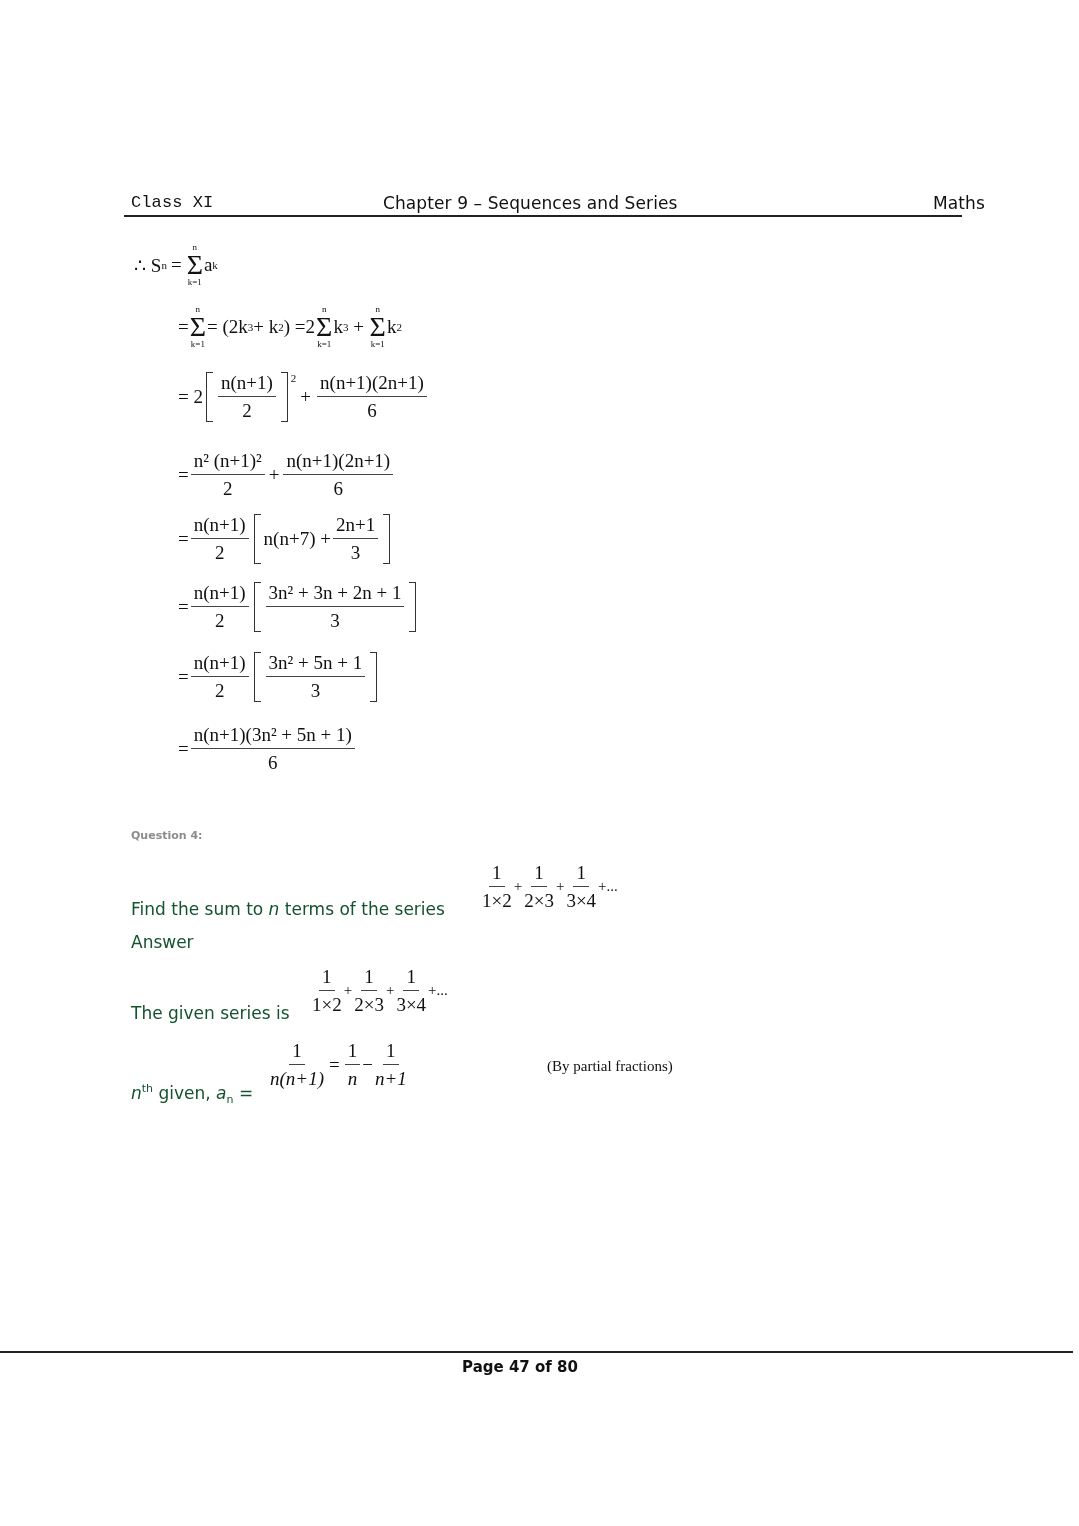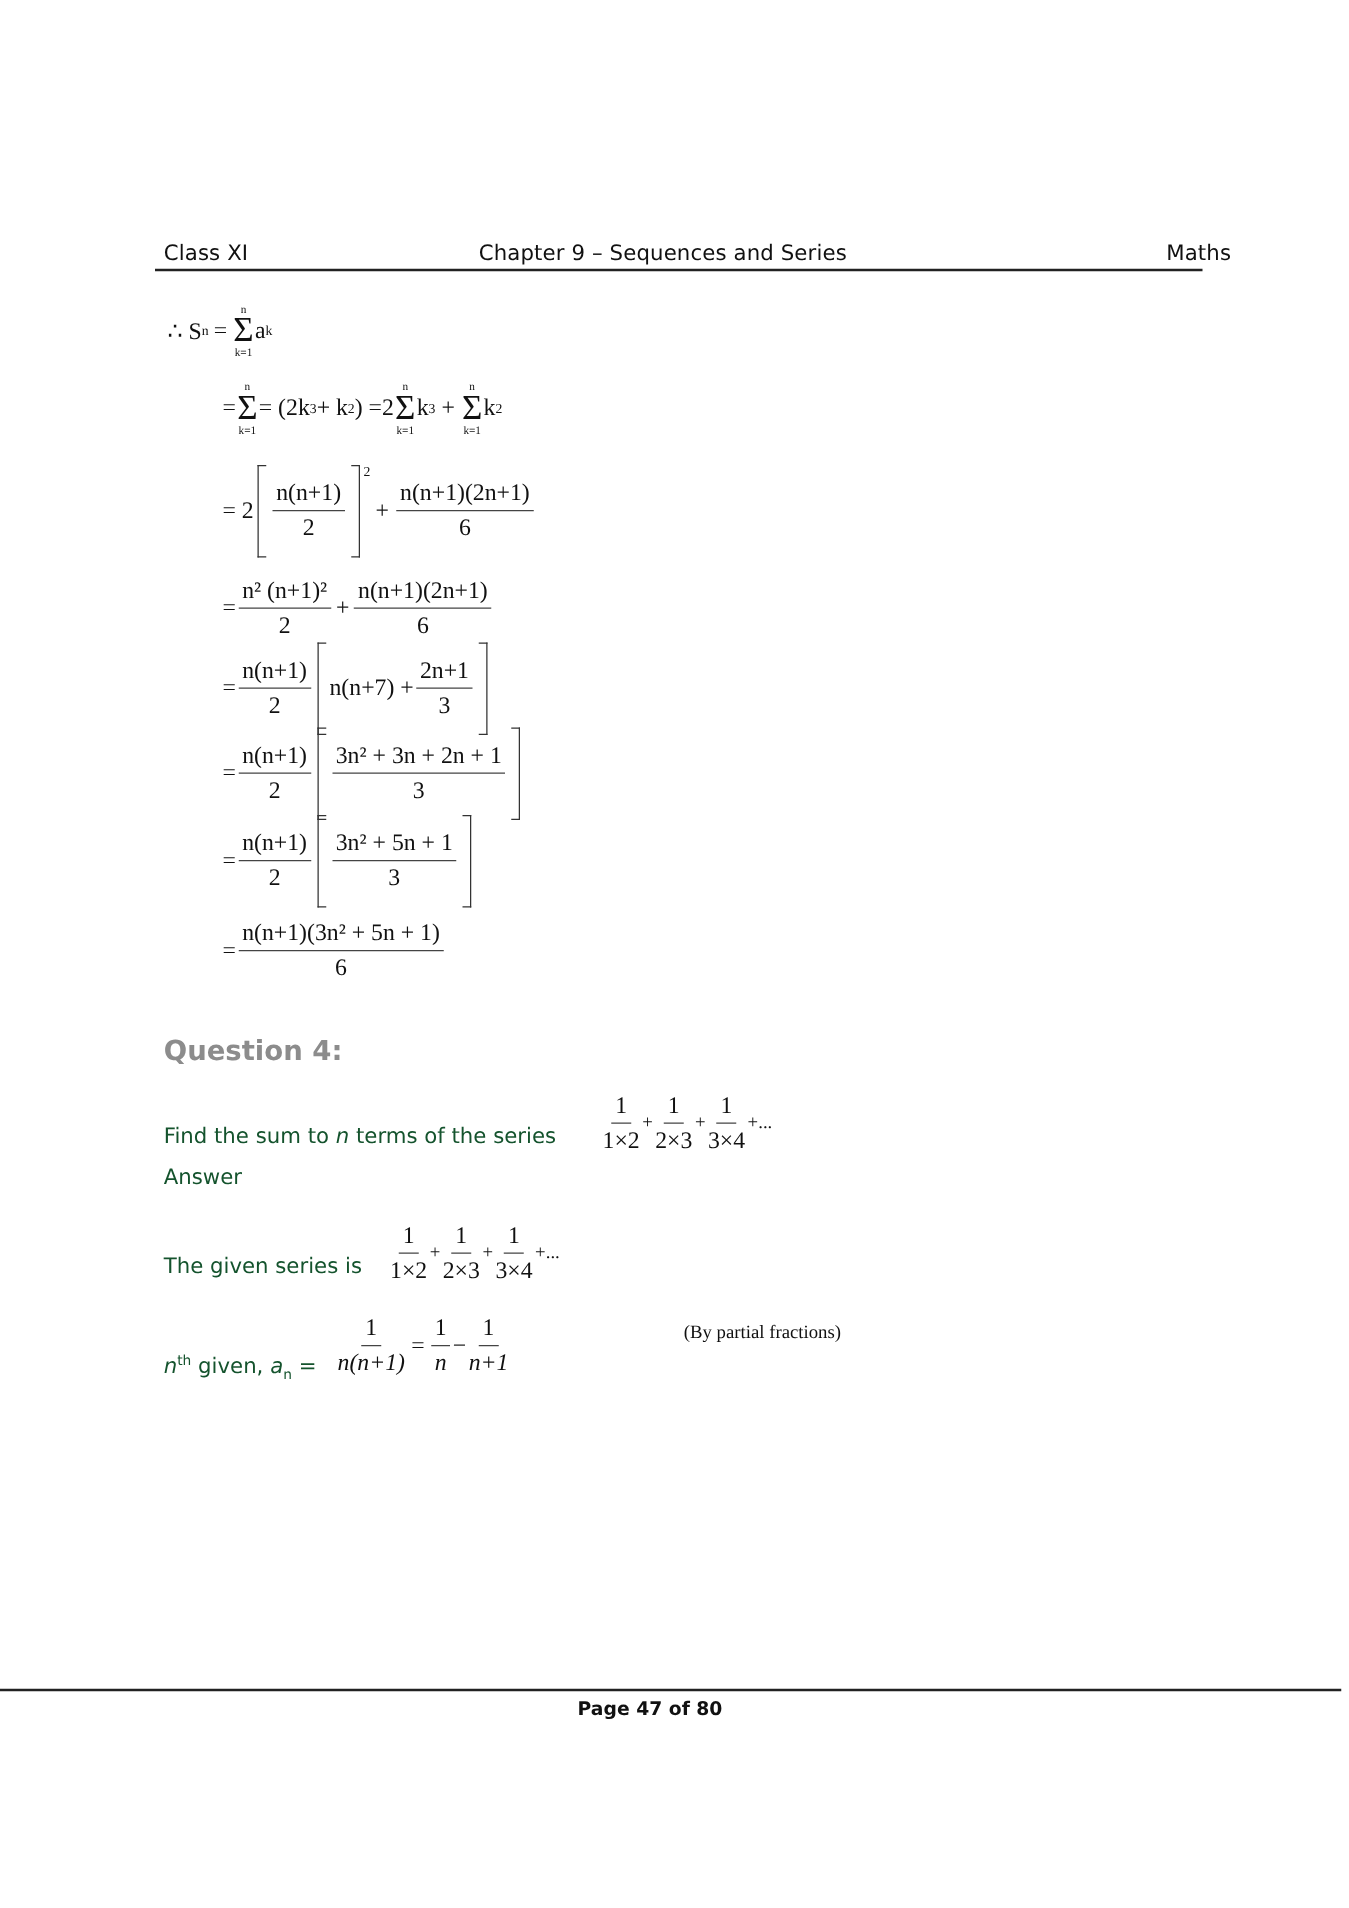--- a/index.html
+++ b/index.html
@@ -2,43 +2,43 @@
 <html><head>
 <meta charset="utf-8">
 <style>
   html, body { margin: 0; padding: 0; background: #ffffff; }
   body { width: 1079px; height: 1526px; position: relative; overflow: hidden; color: #111; font-family: "DejaVu Sans", sans-serif; }
 
   
   .hdr { position: absolute; top: 193px; font-size: 17px; color: #111; font-family: "DejaVu Sans", sans-serif; letter-spacing: 0.1px; }
   .hdr-line { position: absolute; left: 124px; top: 215px; width: 838px; height: 2px; background: #222; }
   .eq { position: absolute; display: flex; align-items: center; font-family: "Liberation Serif", serif; font-size: 19px; white-space: nowrap; }
-  .frac { display: inline-flex; flex-direction: column; align-items: center; vertical-align: middle; margin: 12px 2px; }
+  .frac { display: inline-flex; flex-direction: column; align-items: center; vertical-align: middle; margin: 0 2px; }
   .frac .num { padding: 0 3px 2px 3px; border-bottom: 1px solid #444; line-height: 1.15; }
   .frac .den { padding-top: 3px; line-height: 1.15; }
   .sig { display: inline-flex; flex-direction: column; align-items: center; margin: 0 1px; }
   .sig .lim { font-size: 9px; line-height: 9px; }
   .sig .sym { font-size: 28px; line-height: 26px; }
   .brk { display: inline-block; width: 6px; border: 1.5px solid #333; align-self: stretch; margin: 0 3px; }
   .brk.l { border-right: none; }
   .brk.r { border-left: none; }
   sup { font-size: 11px; }
   sub { font-size: 11px; }
 
   
   .txt { position: absolute; font-family: "DejaVu Sans", sans-serif; font-size: 17px; color: #14532d; white-space: nowrap; }
-  .q { position: absolute; font-family: "DejaVu Sans", sans-serif; font-size: 22px; font-weight: bold; color: #8c8c8c; }
+  .q { position: absolute; font-family: "DejaVu Sans", sans-serif; font-size: 11px; font-weight: bold; color: #8c8c8c; }
 
   .foot-line { position: absolute; left: 0; top: 1351px; width: 1073px; height: 2px; background: #222; }
   .foot { position: absolute; top: 1358px; left: 0; width: 1040px; text-align: center; font-family: "DejaVu Sans", sans-serif; font-size: 15px; font-weight: bold; color: #111; }
 </style>
 </head>
 <body>
 
-<div class="hdr" style="left:131px;">Class XI</div>
+<div class="hdr" style="left:131px;font-family:Liberation Mono, monospace;">Class XI</div>
 <div class="hdr" style="left:383px;">Chapter 9 – Sequences and Series</div>
 <div class="hdr" style="left:896px;margin-left:37px;">Maths</div>
 <div class="hdr-line"></div>
 
 <div class="eq" style="left:134px; top:243px;">
   <span>∴ S</span>
     <sub>n</sub>
   <span style="margin:0 4px;">=</span>
   <span class="sig">
     <span class="lim">n</span>

